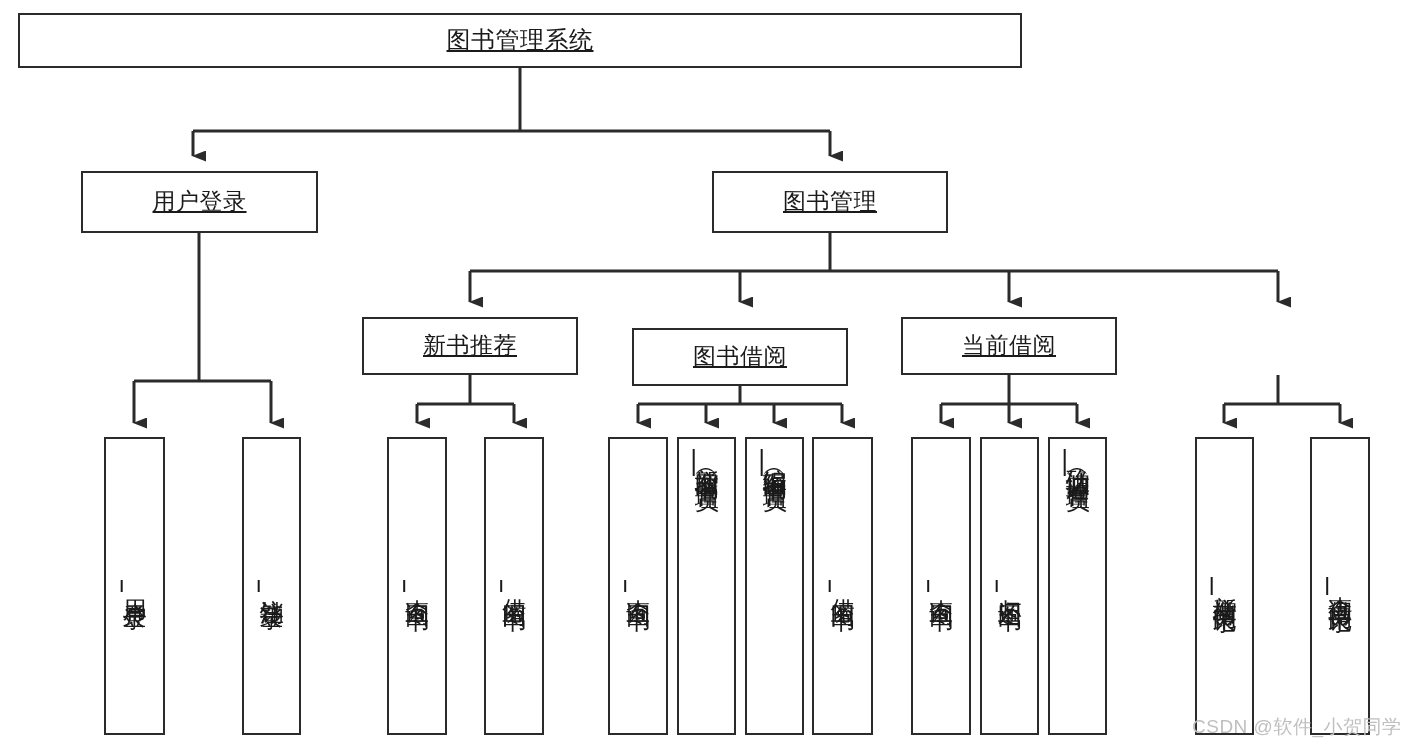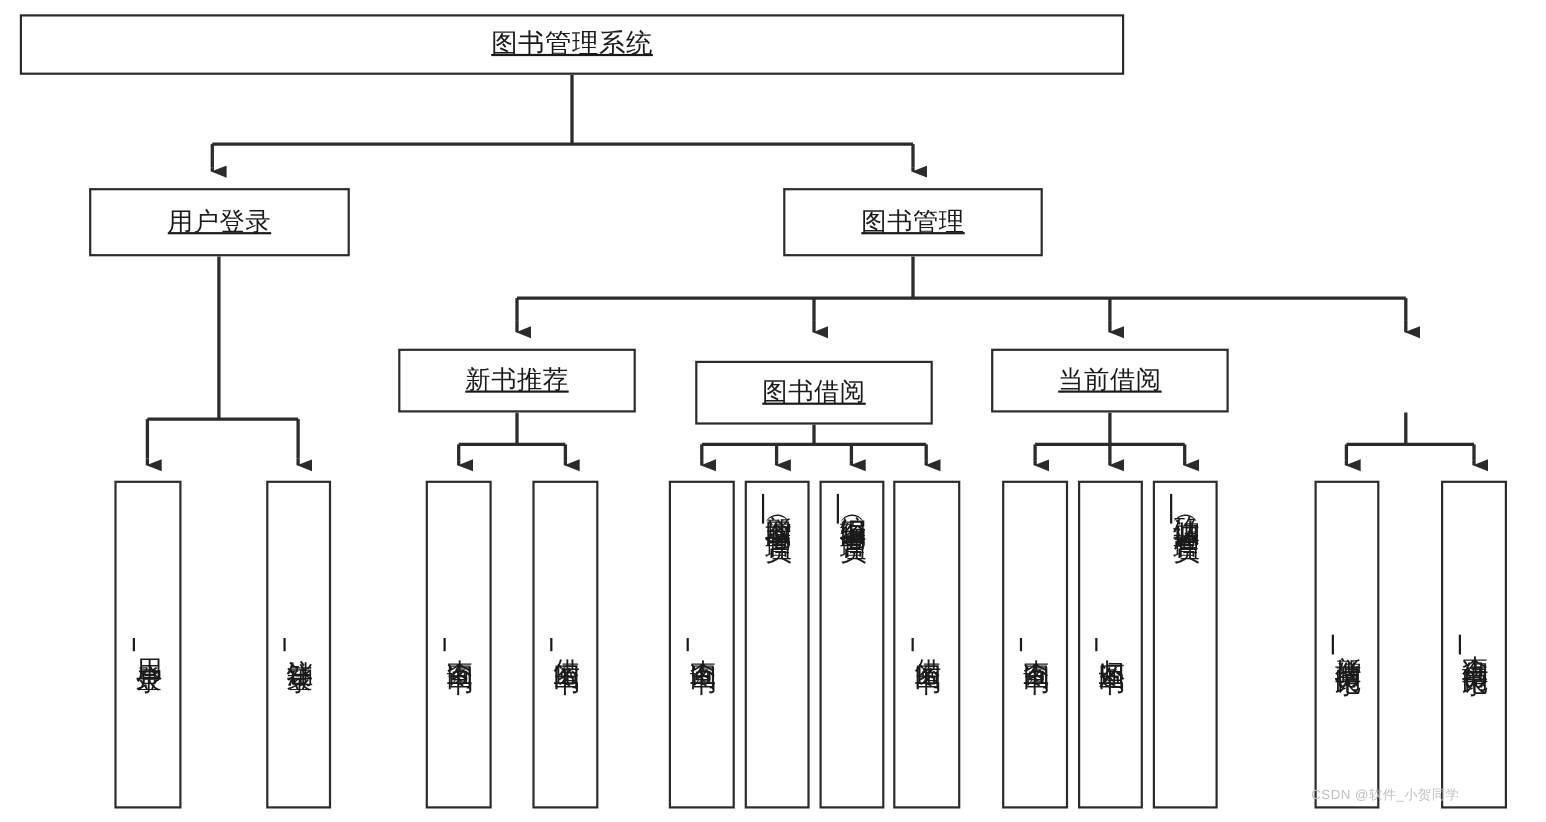--- a/index.html
+++ b/index.html
@@ -63,21 +63,21 @@
     white-space: nowrap;
     margin: 0 auto;
   }
   .node.vert.push-mid {
     align-items: center;
     padding-top: 0;
   }
   .watermark {
     position: absolute;
     color: #bfbfbf;
-    font-size: 12px;
+    font-size: 19px;
     white-space: nowrap;
     letter-spacing: 0.5px;
   }
 </style>
 </head>
 <body>
 
 <div id="canvas">
 
   <svg id="wires" viewBox="0 0 1405 747">

